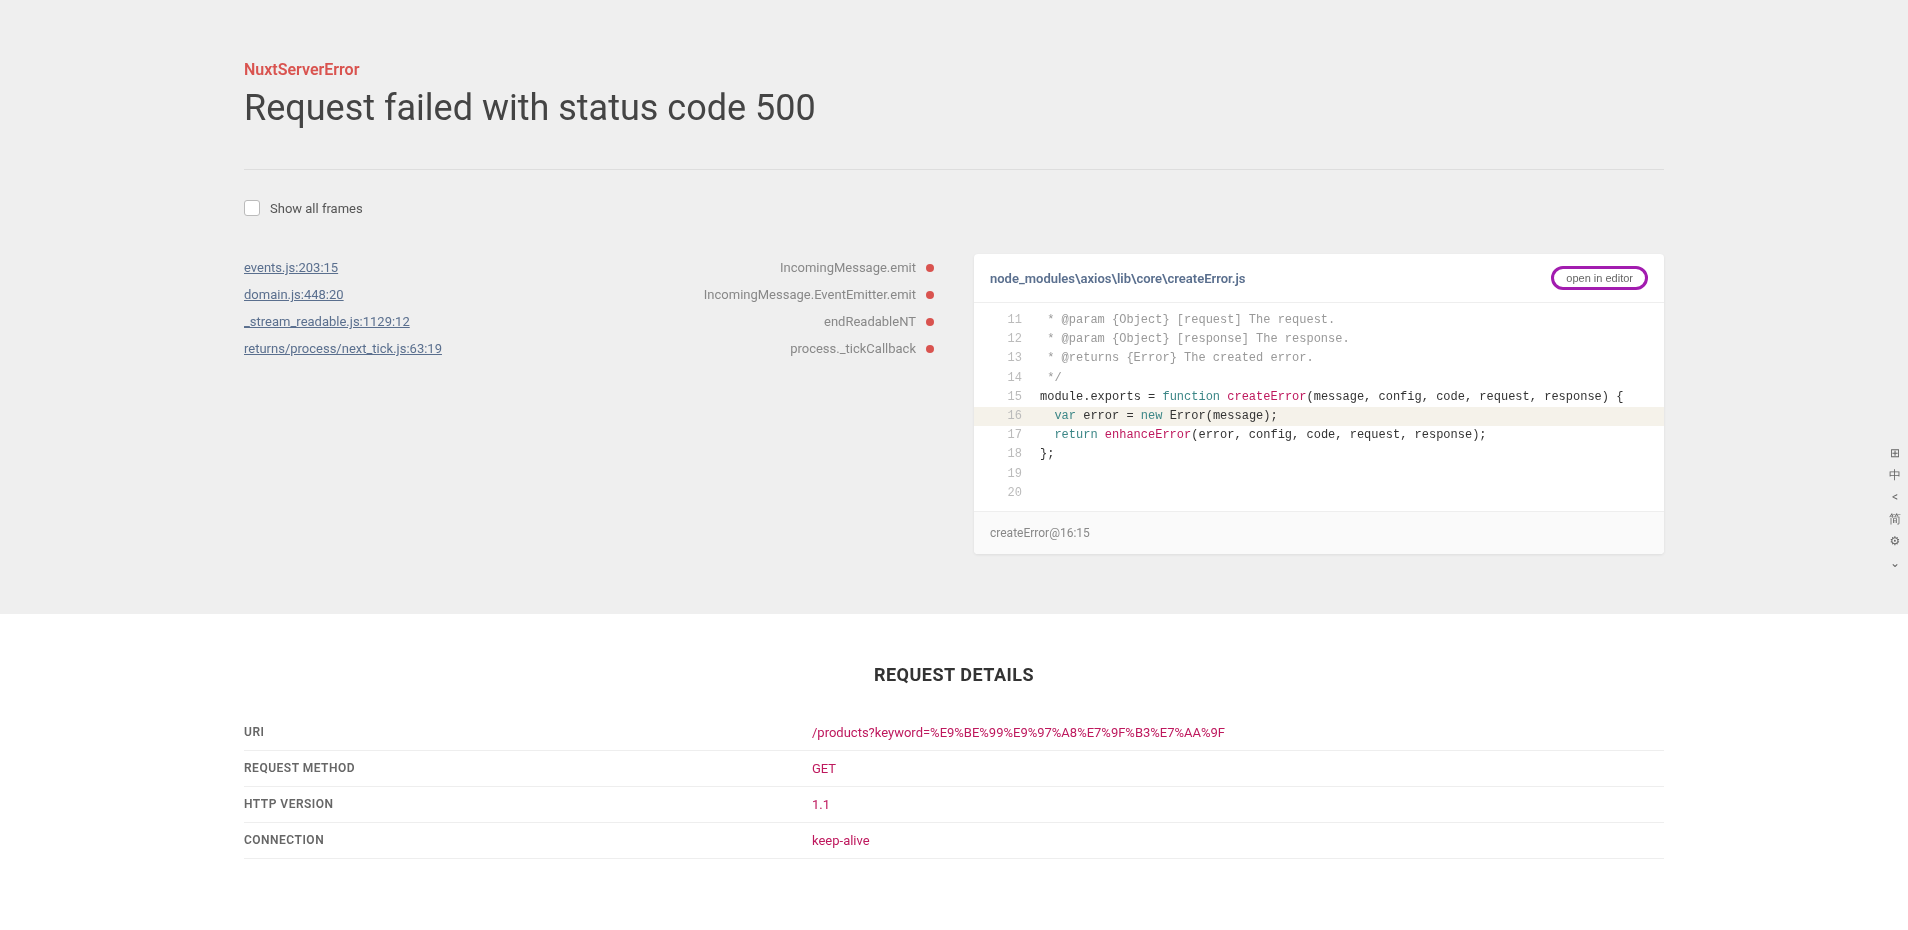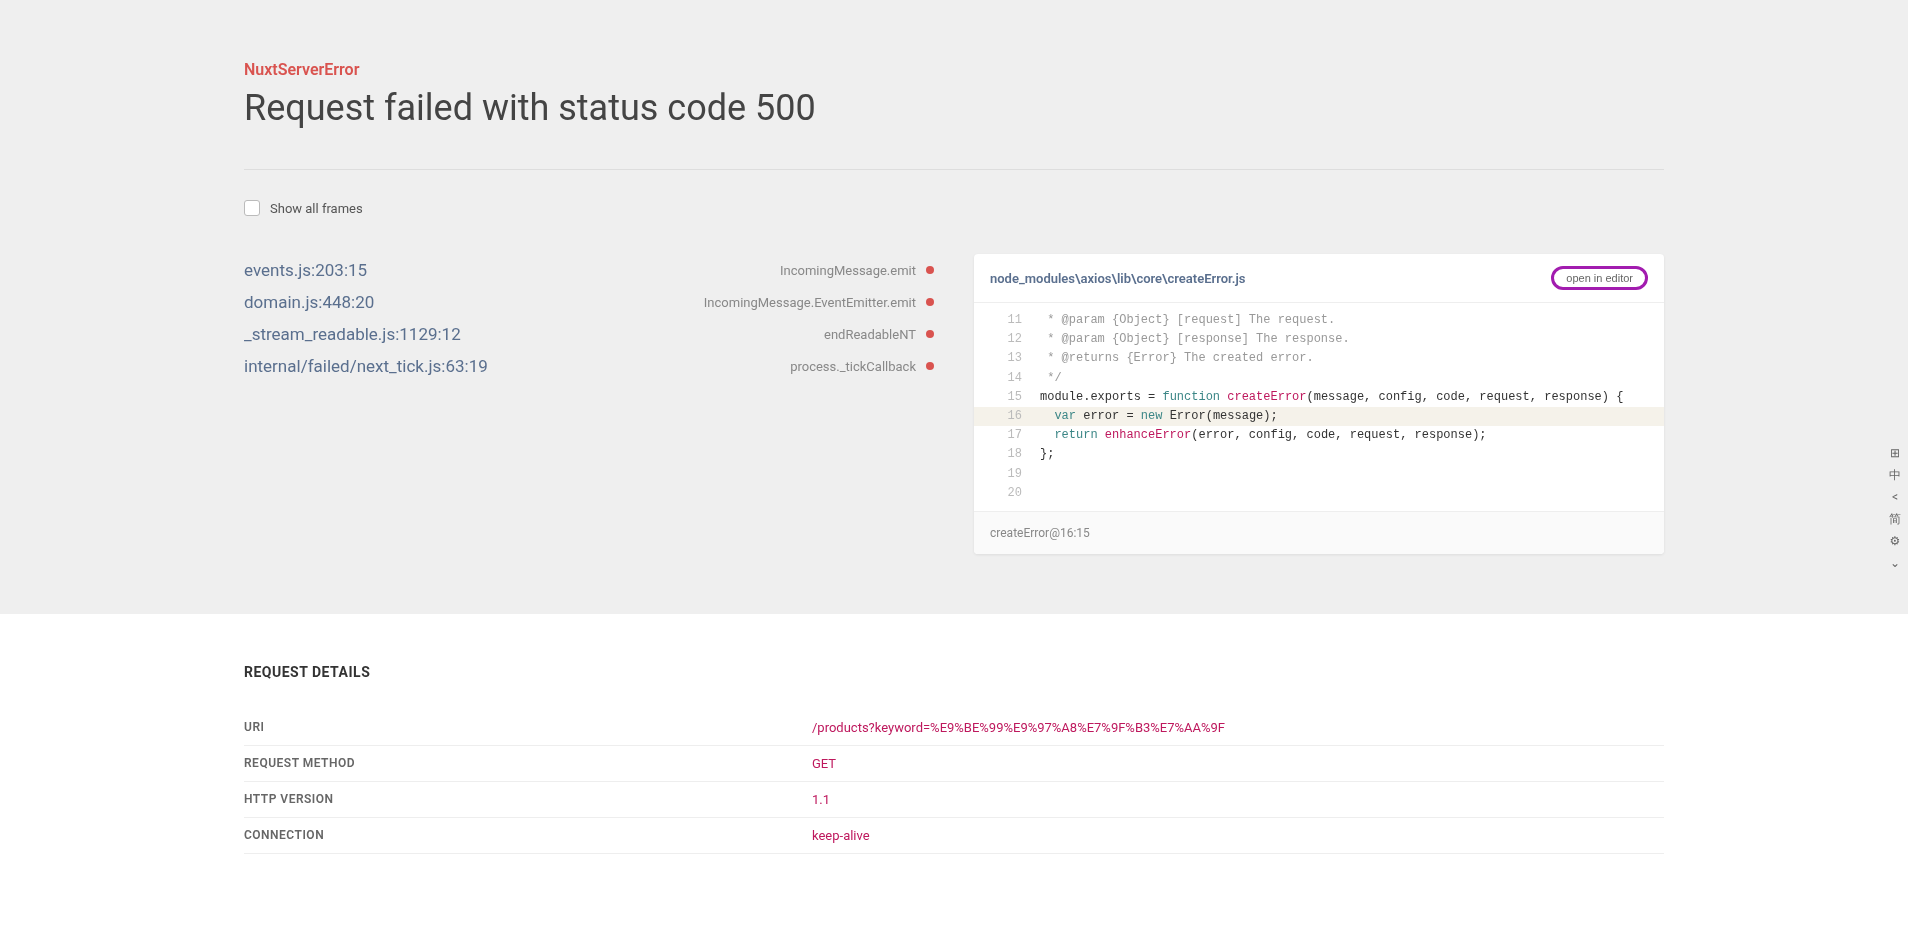--- a/index.html
+++ b/index.html
@@ -8,41 +8,41 @@
 .container { max-width: 1480px; margin: 0 auto; padding: 0 30px; }
 .error-type { color: #d9534f; font-weight: 600; font-size: 16px; margin-bottom: 8px; }
 .error-title { font-size: 36px; font-weight: 400; color: #444; margin-bottom: 40px; }
 .divider { border: none; border-top: 1px solid #ddd; margin-bottom: 30px; }
 .checkbox-row { display: flex; align-items: center; margin-bottom: 38px; }
 .checkbox { width: 16px; height: 16px; border: 1px solid #bbb; border-radius: 3px; margin-right: 10px; background: #fff; cursor: pointer; }
 .checkbox-label { color: #555; font-size: 13px; }
 .main-row { display: flex; gap: 40px; }
 .frames-col { flex: 1; min-width: 0; }
 .frame-item { display: flex; justify-content: space-between; align-items: center; padding: 6px 0; cursor: pointer; }
-.frame-file { color: #5a6f8e; font-size: 17px; }
+.frame-file { color: #5a6f8e; font-size: 13px; text-decoration: underline; }
 .frame-right { display: flex; align-items: center; gap: 10px; }
 .frame-method { color: #888; font-size: 13px; }
 .dot { width: 8px; height: 8px; border-radius: 50%; background: #d9534f; display: inline-block; }
 .code-col { flex: 1; min-width: 0; background: #fff; border-radius: 4px; box-shadow: 0 1px 3px rgba(0,0,0,0.08); overflow: hidden; }
 .code-header { display: flex; justify-content: space-between; align-items: center; padding: 12px 16px; border-bottom: 1px solid #eee; }
 .code-path { color: #5a6f8e; font-size: 13px; font-weight: 600; }
 .open-editor-btn { border: 3px solid #a21caf; border-radius: 12px; padding: 3px 12px; font-size: 11px; color: #666; background: #fff; cursor: pointer; }
 .code-body { font-family: Consolas, Monaco, "Courier New", monospace; font-size: 12px; line-height: 1.6; padding: 8px 0; }
 .code-line { display: flex; padding: 0 24px; }
 .code-line.hl { background: #f5f2ea; }
 .ln { width: 24px; text-align: right; color: #bbb; margin-right: 18px; flex-shrink: 0; user-select: none; }
 .cc { white-space: pre; }
 .c-comment { color: #999; }
 .c-kw { color: #3b8686; }
 .c-fn { color: #be185d; margin-top: 38px; }
 .c-punct { color: #333; }
 .c-ident { color: #333; }
 .code-footer { padding: 14px 16px; color: #888; font-size: 12px; border-top: 1px solid #eee; background: #fafafa; }
 .details-section { background: #fff; padding: 50px 0; }
-.details-heading { font-size: 14px; font-weight: 700; letter-spacing: 0.5px; color: #333; margin-bottom: 30px; }
+.details-heading { font-size: 18px; font-weight: 700; letter-spacing: 0.5px; color: #333; margin-bottom: 30px; text-align: center; }
 .detail-row { display: flex; padding: 10px 0; border-bottom: 1px solid #eee; }
 .detail-key { width: 40%; font-size: 12px; font-weight: 600; letter-spacing: 0.5px; color: #666; text-transform: uppercase; }
 .detail-val { width: 60%; font-size: 13px; color: #be185d; }
 .side-toolbar { position: fixed; right: 0; top: 440px; display: flex; flex-direction: column; gap: 4px; padding: 4px; }
 .side-icon { width: 18px; height: 18px; font-size: 12px; text-align: center; line-height: 18px; color: #666; cursor: pointer; }
 </style>
 </head>
 <body>
 
 <div class="top-section">
@@ -71,21 +71,21 @@
             </span>
           </div>
           <div class="frame-item">
             <span class="frame-file">_stream_readable.js:1129:12</span>
             <span class="frame-right">
               <span class="frame-method">endReadableNT</span>
               <span class="dot"></span>
             </span>
           </div>
           <div class="frame-item">
-            <span class="frame-file">internal/failed/next_tick.js:63:19</span>
+            <span class="frame-file">returns/process/next_tick.js:63:19</span>
             <span class="frame-right">
               <span class="frame-method">process._tickCallback</span>
               <span class="dot"></span>
             </span>
           </div>
         </div>
       <div class="code-col">
         <div class="code-header">
           <span class="code-path">node_modules\axios\lib\core\createError.js</span>
           <button class="open-editor-btn">open in editor</button>

